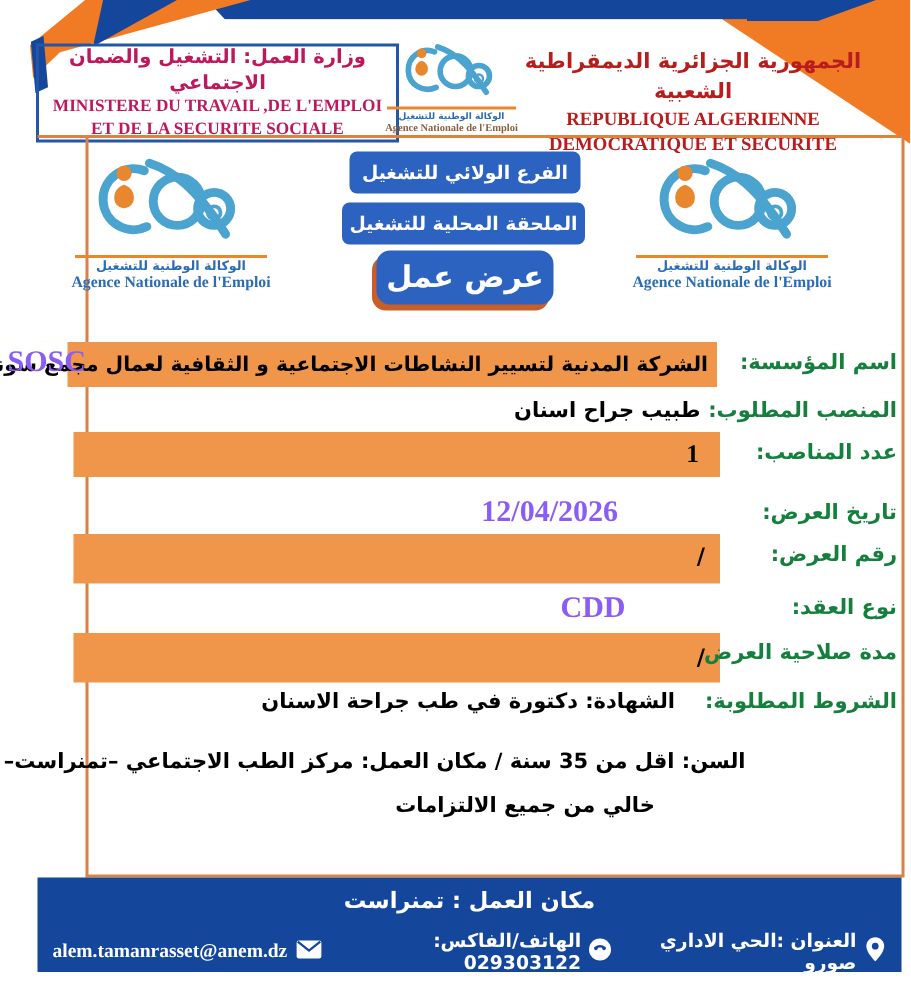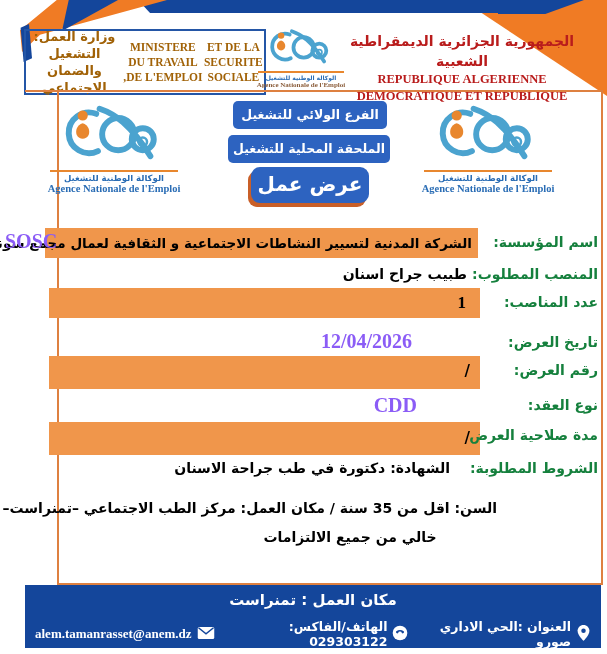--- a/index.html
+++ b/index.html
@@ -14,22 +14,22 @@
   .tl-sliver{left:20px;top:24px;width:12px;height:38px;background:#14469B;
     clip-path:polygon(5% 10%,75% 0,100% 90%,30% 100%);}
   .tr-orange{left:462px;top:0;width:145px;height:96px;background:#F07B24;
     clip-path:polygon(0 0,100% 0,100% 100%);}
   .bar-blue{left:138px;top:0;width:402px;height:13px;background:#14469B;
     clip-path:polygon(0 0,100% 0,95% 100%,3% 100%);}
   .tr-blue{left:498px;top:0;width:86px;height:14px;background:#14469B;
     clip-path:polygon(0 0,100% 0,55% 100%,0 100%);}
   
   .ministry{position:absolute;left:24px;top:29px;width:238px;height:62px;
-    border:2px solid #2456A6;display:flex;flex-direction:row;justify-content:center;
-    align-items:center;text-align:center;color:#a16207;}
+    border:2px solid #2456A6;display:flex;flex-direction:column;justify-content:center;
+    align-items:center;text-align:center;color:#be185d;}
   .ministry .ar{direction:rtl;font-weight:bold;font-size:13px;line-height:17px;}
   .ministry .fr{font-family:"Liberation Serif",serif;font-weight:bold;font-size:11.5px;line-height:15px;}
   .republic{position:absolute;left:330px;top:31px;width:264px;
     display:flex;flex-direction:column;align-items:center;text-align:center;color:#b91c1c;}
   .republic .ar{direction:rtl;font-weight:bold;font-size:14px;line-height:20px;}
   .republic .fr{font-family:"Liberation Serif",serif;font-weight:bold;font-size:12.5px;line-height:17px;}
   
   .logo{position:absolute;display:flex;flex-direction:column;align-items:center;}
   .logo-big{width:128px;}
   .logo svg{display:block;}
@@ -82,21 +82,21 @@
 
   <div class="ministry">
     <div class="ar">وزارة العمل: التشغيل والضمان الاجتماعي</div>
     <div class="fr">MINISTERE DU TRAVAIL ,DE L'EMPLOI</div>
     <div class="fr">ET DE LA SECURITE SOCIALE</div>
   </div>
 
   <div class="republic">
     <div class="ar">الجمهورية الجزائرية الديمقراطية الشعبية</div>
     <div class="fr">REPUBLIQUE ALGERIENNE</div>
-    <div class="fr">DEMOCRATIQUE ET REPUBLIQUE</div>
+    <div class="fr">DEMOCRATIQUE ET SECURITE</div>
   </div>
 
   <div class="logo logo-small" style="left:258px;top:27px;">
     <span class="icon">
       <svg width="78" height="42" viewBox="0 0 130 78">
         <g fill="none" stroke="#4BA3CF" stroke-width="7" stroke-linecap="round">
           <path d="M44 14 A 24 24 0 1 0 46 58"></path>
           <circle cx="70" cy="38" r="19"></circle>
           <circle cx="99" cy="44" r="13"></circle>
           <path d="M48 8 C 66 14 84 26 108 64"></path>

